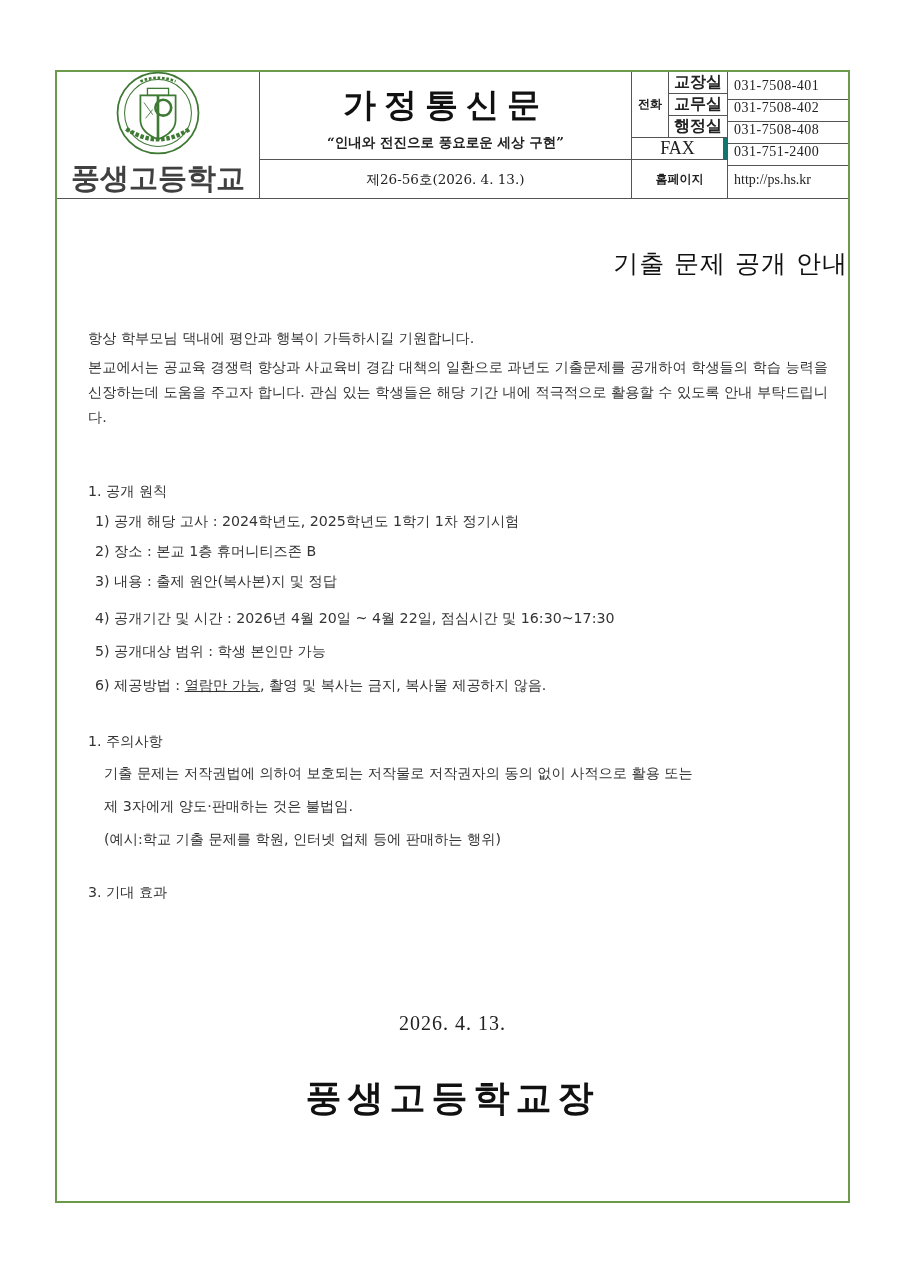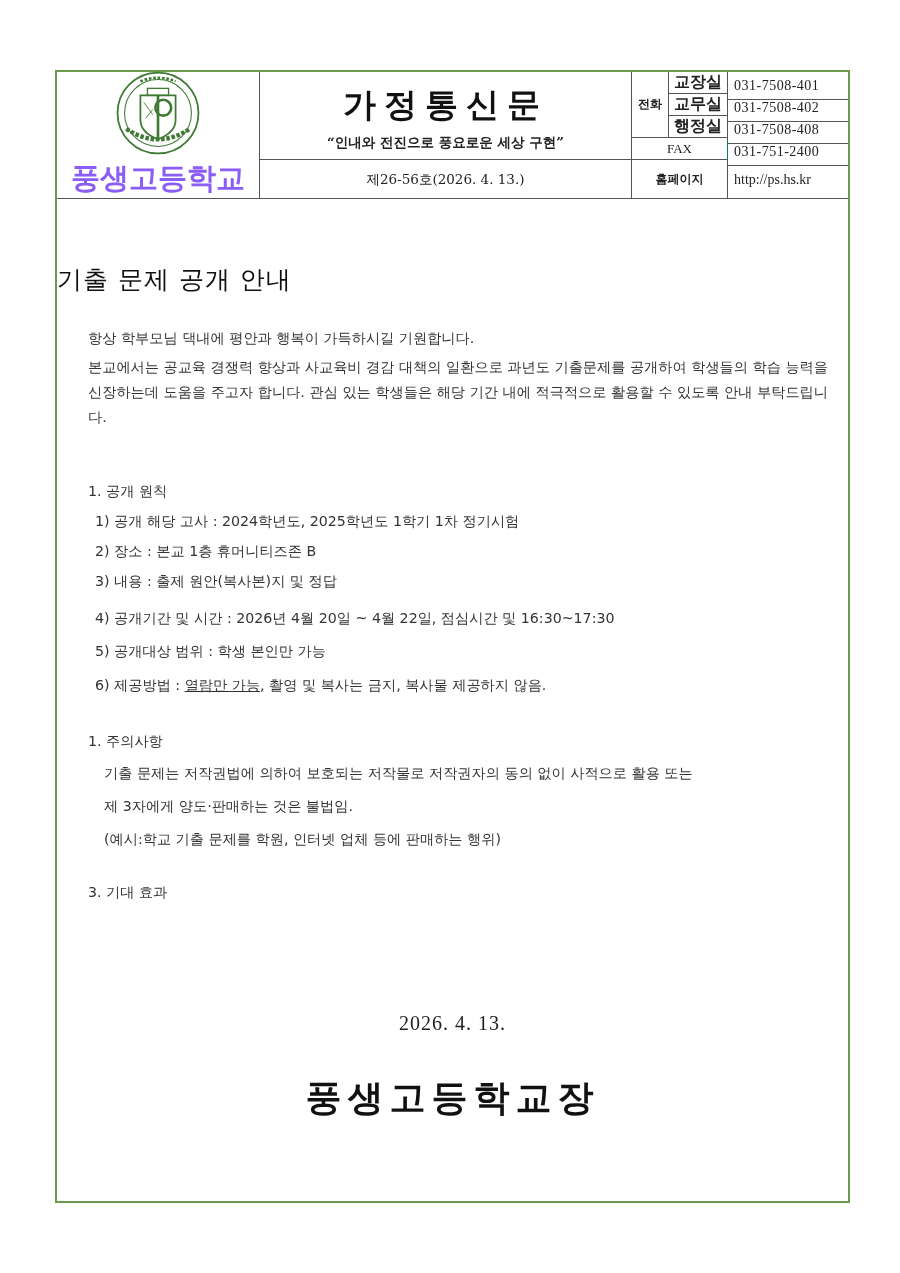--- a/index.html
+++ b/index.html
@@ -9,36 +9,36 @@
   .page-frame {
     position: absolute; left: 55px; top: 70px; width: 795px; height: 1133px;
     border: 2px solid #6a9a4a;
   }
 
   
   .header { position: absolute; left: 0; top: 0; width: 791px; height: 127px; border-bottom: 1px solid #555; }
   .cell { position: absolute; display: flex; align-items: center; justify-content: center; }
   .logo-cell { left: 0; top: 0; width: 203px; height: 127px; border-right: 1px solid #555; flex-direction: column; }
   .emblem { width: 88px; height: 88px; margin-top: -4px; }
-  .school-name-logo { font-family: "DejaVu Sans", sans-serif; font-weight: bold; font-size: 29px; color: #8b5cf6; letter-spacing: 0px; margin-top: 2px; }
+  .school-name-logo { font-family: "DejaVu Sans", sans-serif; font-weight: bold; font-size: 29px; color: #404040; letter-spacing: 0px; margin-top: 2px; }
 
   .title-cell { left: 203px; top: 0; width: 372px; height: 88px; border-right: 1px solid #555; border-bottom: 1px solid #555; flex-direction: column; }
   .newsletter-title { font-family: Liberation Sans, sans-serif; font-weight: bold; font-size: 33px; letter-spacing: 8px; color: #111; margin-top: 4px; }
   .motto { font-family: "DejaVu Serif", serif; font-weight: bold; font-size: 13.5px; color: #222; margin-top: 6px; }
   .issue-cell { left: 203px; top: 88px; width: 372px; height: 39px; border-right: 1px solid #555; font-family: "DejaVu Serif", serif; font-size: 13.5px; color: #222; }
 
   .tel-label { left: 575px; top: 0; width: 37px; height: 66px; border-right: 1px solid #555; border-bottom: 1px solid #555; font-family: "DejaVu Serif", serif; font-weight: bold; font-size: 12px; }
   .room { left: 612px; width: 59px; height: 22px; border-right: 1px solid #555; border-bottom: 1px solid #555; font-family: "DejaVu Serif", serif; font-weight: bold; font-size: 16px; }
   .phone { left: 671px; width: 120px; height: 28px; border-bottom: 1px solid #555; font-family: "Liberation Serif", "DejaVu Serif", serif; font-size: 14px; letter-spacing: 0.5px; justify-content: flex-start; padding-left: 6px; }
-  .fax-label { left: 575px; top: 66px; width: 96px; height: 22px; border-right: 1px solid #0f766e; border-bottom: 1px solid #555; font-family: "Liberation Serif", "DejaVu Serif", serif; font-size: 13px; }
+  .fax-label { left: 575px; top: 66px; width: 96px; height: 22px; border-right: 5px solid #0f766e; border-bottom: 1px solid #555; font-family: "Liberation Serif", "DejaVu Serif", serif; font-size: 18px; }
   .home-label { left: 575px; top: 88px; width: 96px; height: 39px; border-right: 1px solid #555; font-family: "DejaVu Serif", serif; font-weight: bold; font-size: 12px; }
   .home-url { left: 671px; top: 88px; width: 120px; height: 39px; font-family: "Liberation Serif", "DejaVu Serif", serif; font-size: 14px; justify-content: flex-start; padding-left: 6px; }
 
   
-  .doc-title { position: absolute; left: 0; top: 175px; width: 791px; text-align: left; font-family: "DejaVu Sans", sans-serif; font-size: 25px; color: #111; letter-spacing: 1px; margin-top: 16px; }
+  .doc-title { position: absolute; left: 0; top: 175px; width: 791px; text-align: right; font-family: "DejaVu Sans", sans-serif; font-size: 25px; color: #111; letter-spacing: 1px; }
   .text { position: absolute; font-family: "DejaVu Sans", sans-serif; font-size: 14.2px; color: #333; white-space: nowrap; }
   .para { position: absolute; left: 31px; width: 740px; font-family: "DejaVu Sans", sans-serif; font-size: 14.2px; color: #333; line-height: 25px; text-align: justify; }
   .u { text-decoration: underline; }
   .date { position: absolute; left: 0; top: 940px; width: 791px; text-align: center; font-family: "Liberation Serif", "DejaVu Serif", serif; font-size: 20px; color: #222; letter-spacing: 1px; }
   .signature { position: absolute; left: 0; top: 1002px; width: 791px; text-align: center; font-family: "DejaVu Sans", sans-serif; font-weight: bold; font-size: 36px; color: #111; letter-spacing: 6px; }
 </style>
 </head>
 <body>
 
 <div class="page-frame">

